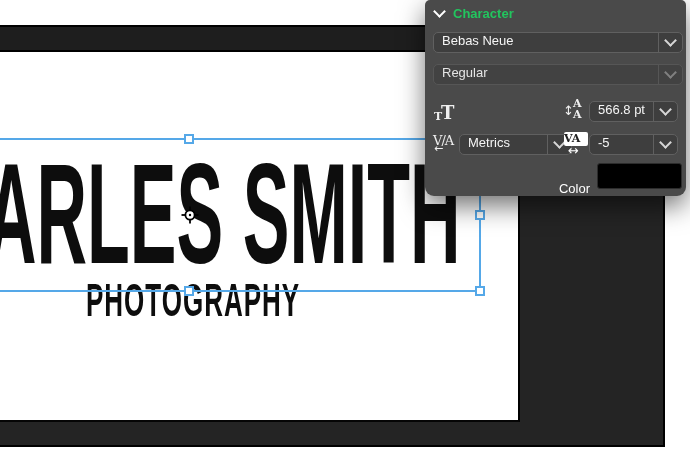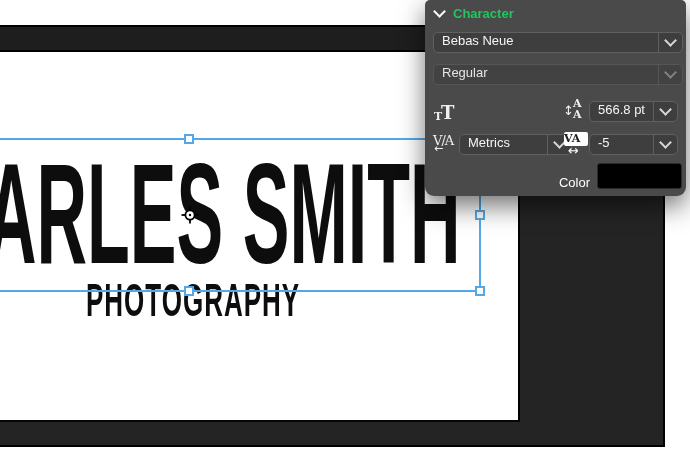--- a/index.html
+++ b/index.html
@@ -100,21 +100,21 @@
   .icon-kerning{left:8px;top:133px;width:26px;height:26px;}
   .icon-kerning .krn-va{position:absolute;left:0;top:0;font-size:13px;font-weight:400;letter-spacing:-1px;}
   .icon-kerning .krn-arrow{position:absolute;left:1px;top:9px;font-size:11px;font-family:"DejaVu Sans",sans-serif;}
   .icon-tracking{left:139px;top:132px;width:26px;height:28px;font-family:"DejaVu Serif",serif;}
   .icon-tracking .trk-box{
     position:absolute;left:0;top:0;width:24px;height:14px;background:#fff;border-radius:2px;
     color:#222;font-size:11px;font-weight:700;line-height:14px;letter-spacing:0;
   }
   .icon-tracking .trk-arrow{position:absolute;left:4px;top:11px;font-size:13px;color:#fff;font-family:"DejaVu Sans",sans-serif;}
   .color-row{position:absolute;left:0;top:163px;width:100%;}
-  .color-label{position:absolute;right:96px;top:12px;font-size:13px;color:#fff;}
+  .color-label{position:absolute;right:96px;top:18px;font-size:13px;color:#fff;}
   .color-swatch{
     position:absolute;left:172px;top:0;width:85px;height:26px;
     background:#000;border:1px solid #2c2c2c;border-radius:3px;box-sizing:border-box;
   }
 </style>
 </head>
 <body>
 
 <div class="app-window">
 

